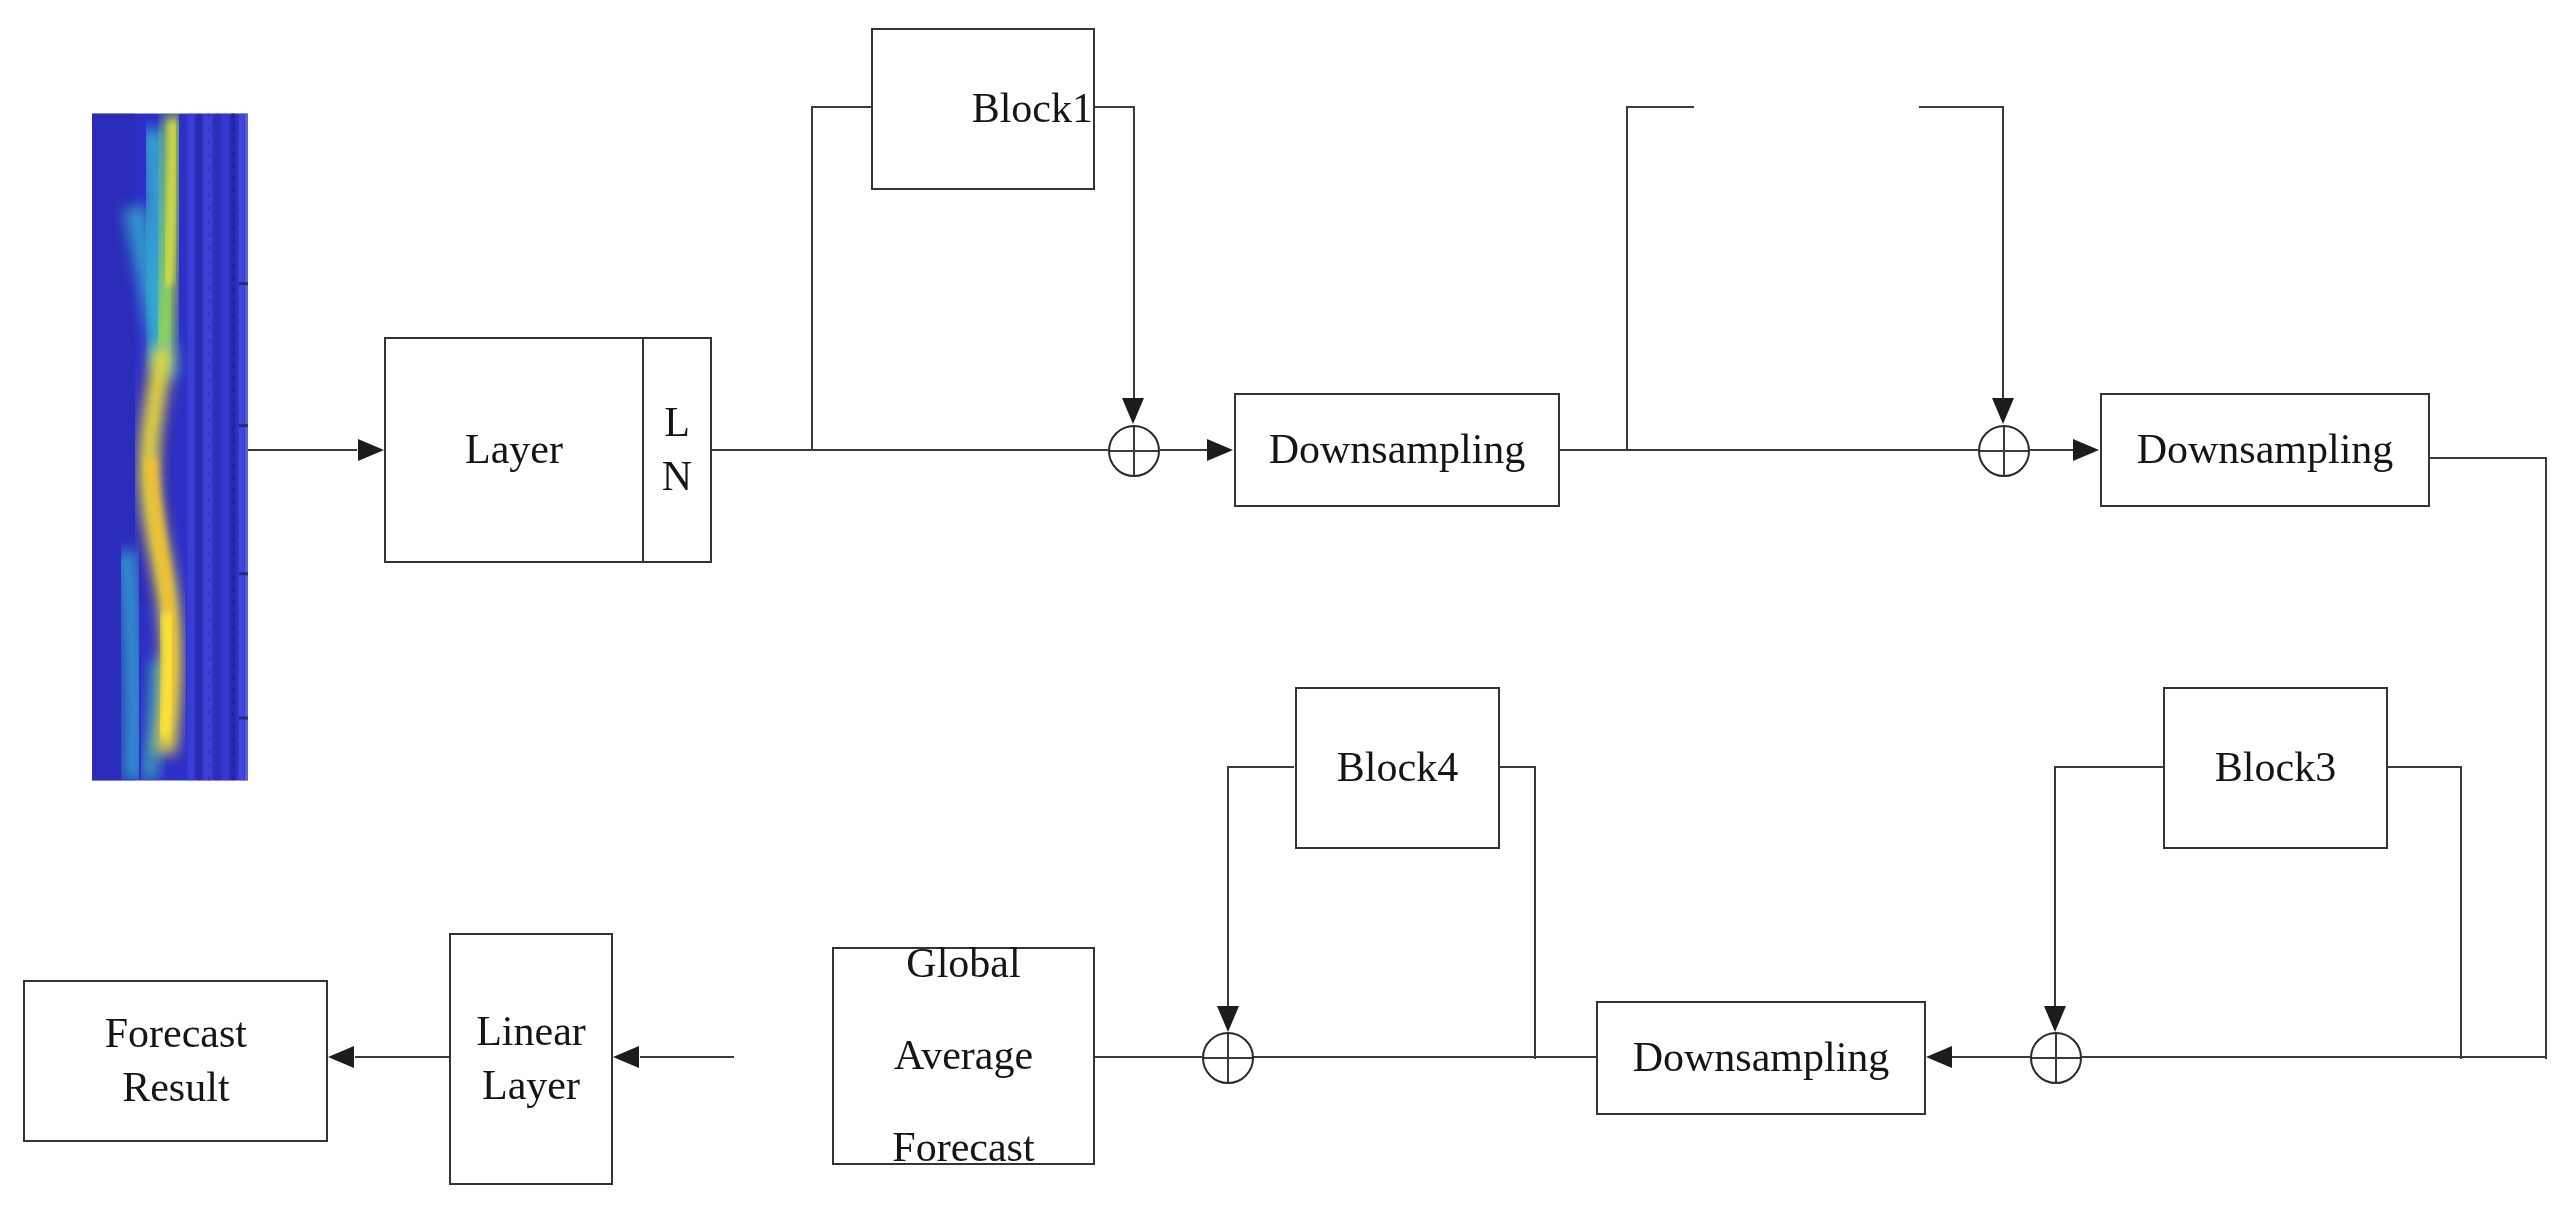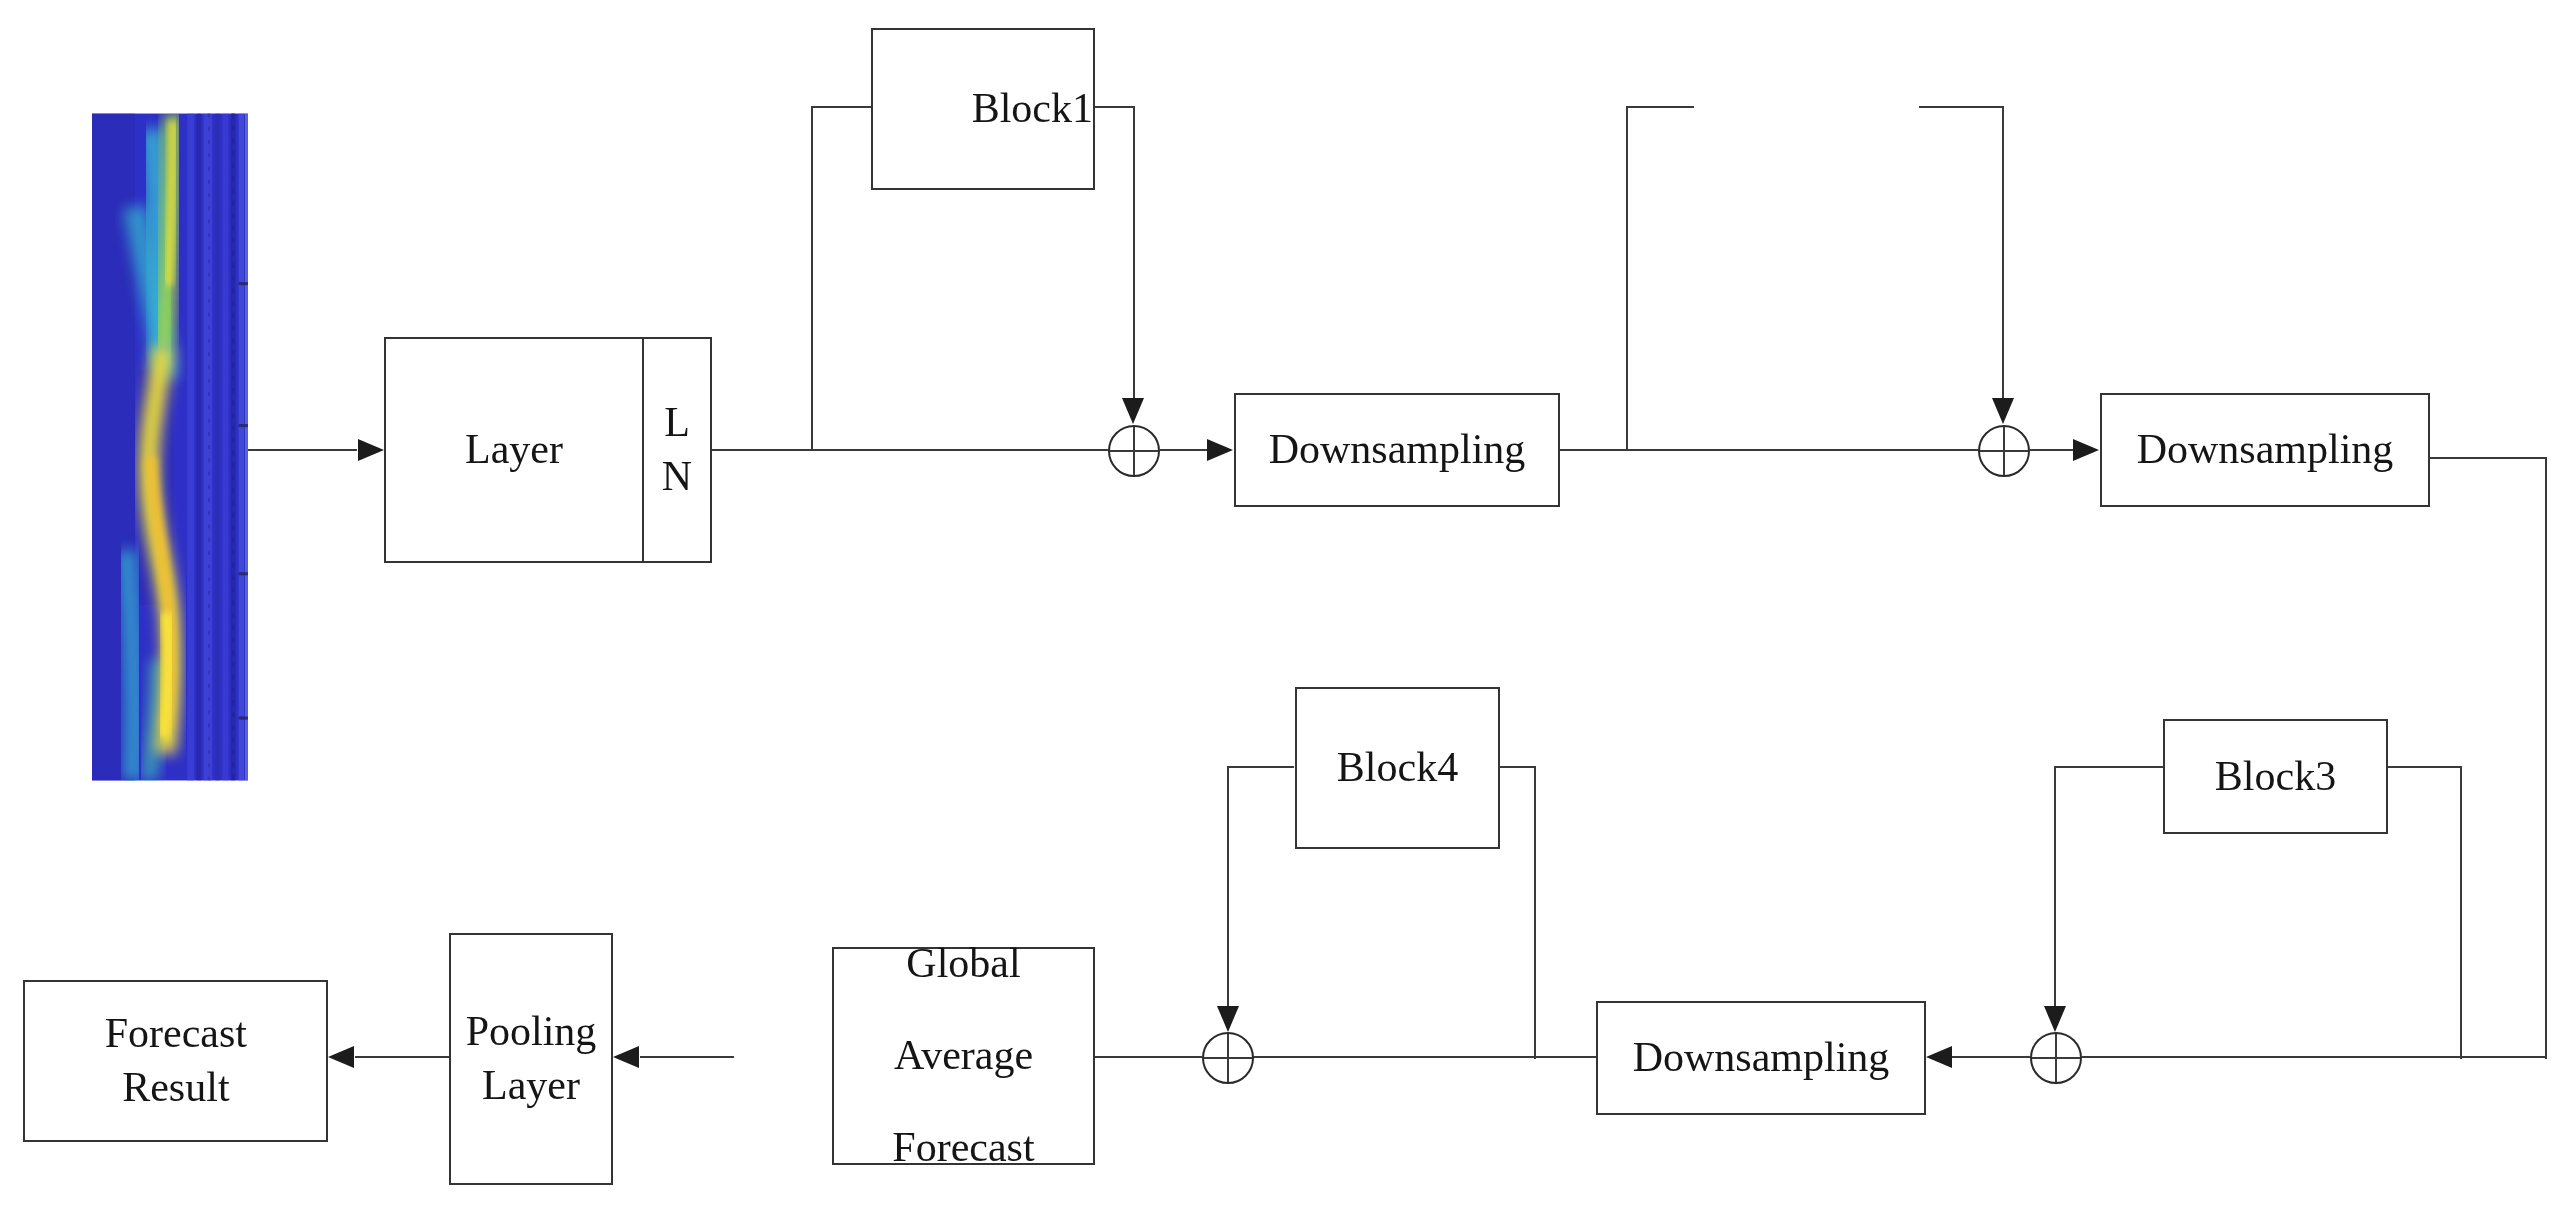--- a/index.html
+++ b/index.html
@@ -105,39 +105,39 @@
     <span>Block1</span>
   </div>
 
   <div class="box" style="left:1234px;top:393px;width:326px;height:114px;">
     <span>Downsampling</span>
   </div>
   <div class="box" style="left:2100px;top:393px;width:330px;height:114px;">
     <span>Downsampling</span>
   </div>
 
-  <div class="box" style="left:2163px;top:687px;width:225px;height:115px;margin-top:32px;">
+  <div class="box" style="left:2163px;top:687px;width:225px;height:162px;">
     <span>Block3</span>
   </div>
   <div class="box" style="left:1295px;top:687px;width:205px;height:162px;">
     <span>Block4</span>
   </div>
 
   <div class="box" style="left:1596px;top:1001px;width:330px;height:114px;">
     <span>Downsampling</span>
   </div>
 
   <div class="box" style="left:832px;top:947px;width:263px;height:218px;gap:38px;">
     <span>Global</span>
     <span>Average</span>
     <span>Forecast</span>
   </div>
 
   <div class="box" style="left:449px;top:933px;width:164px;height:252px;">
-    <span>Pooling</span>
+    <span>Linear</span>
     <span>Layer</span>
   </div>
   <div class="box" style="left:23.4px;top:980px;width:305px;height:162px;">
     <span>Forecast</span>
     <span>Result</span>
   </div>
 
   <div class="hline" style="left:248px;top:449px;width:109px;"></div>
   <div class="ah ah-r" style="left:358px;top:439px;"></div>
 

